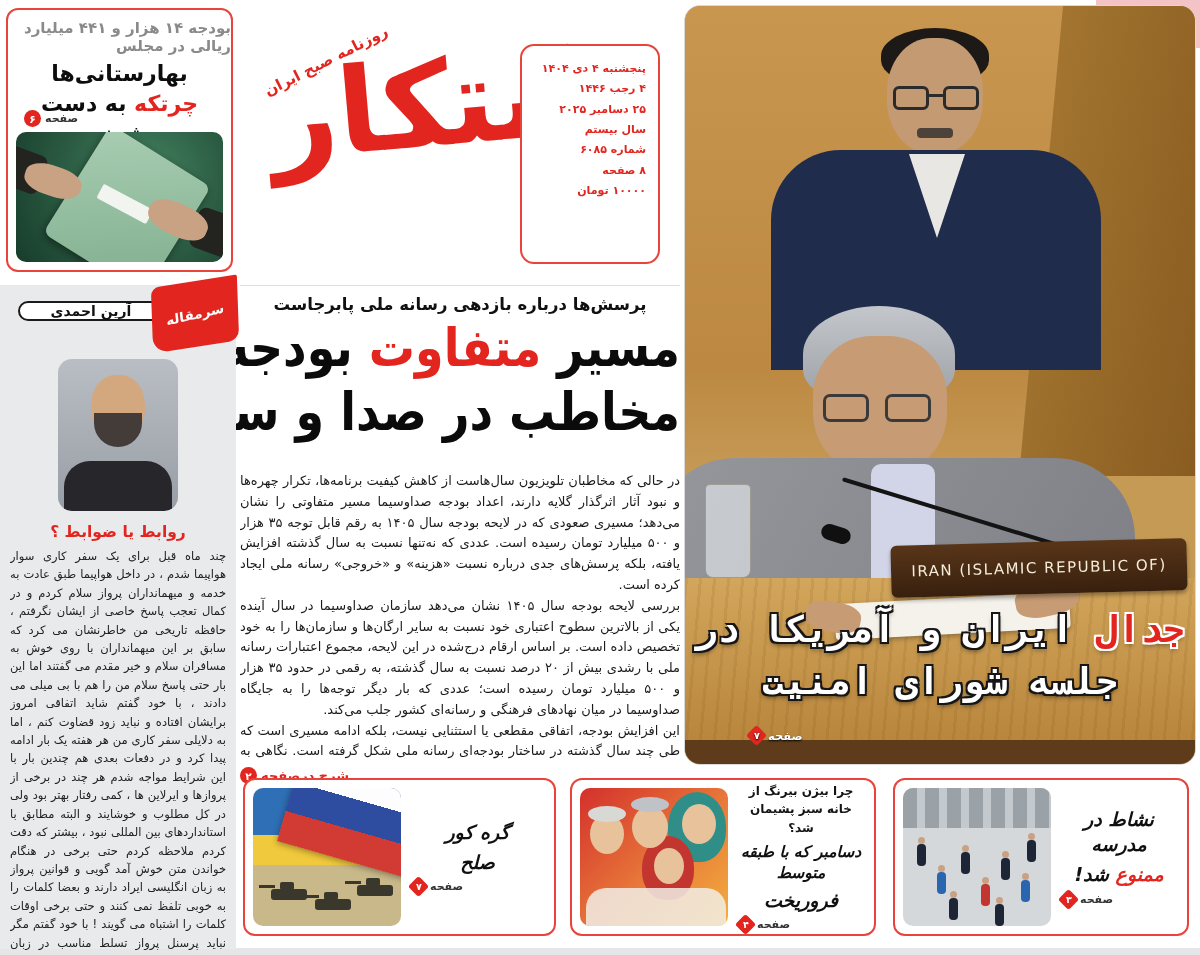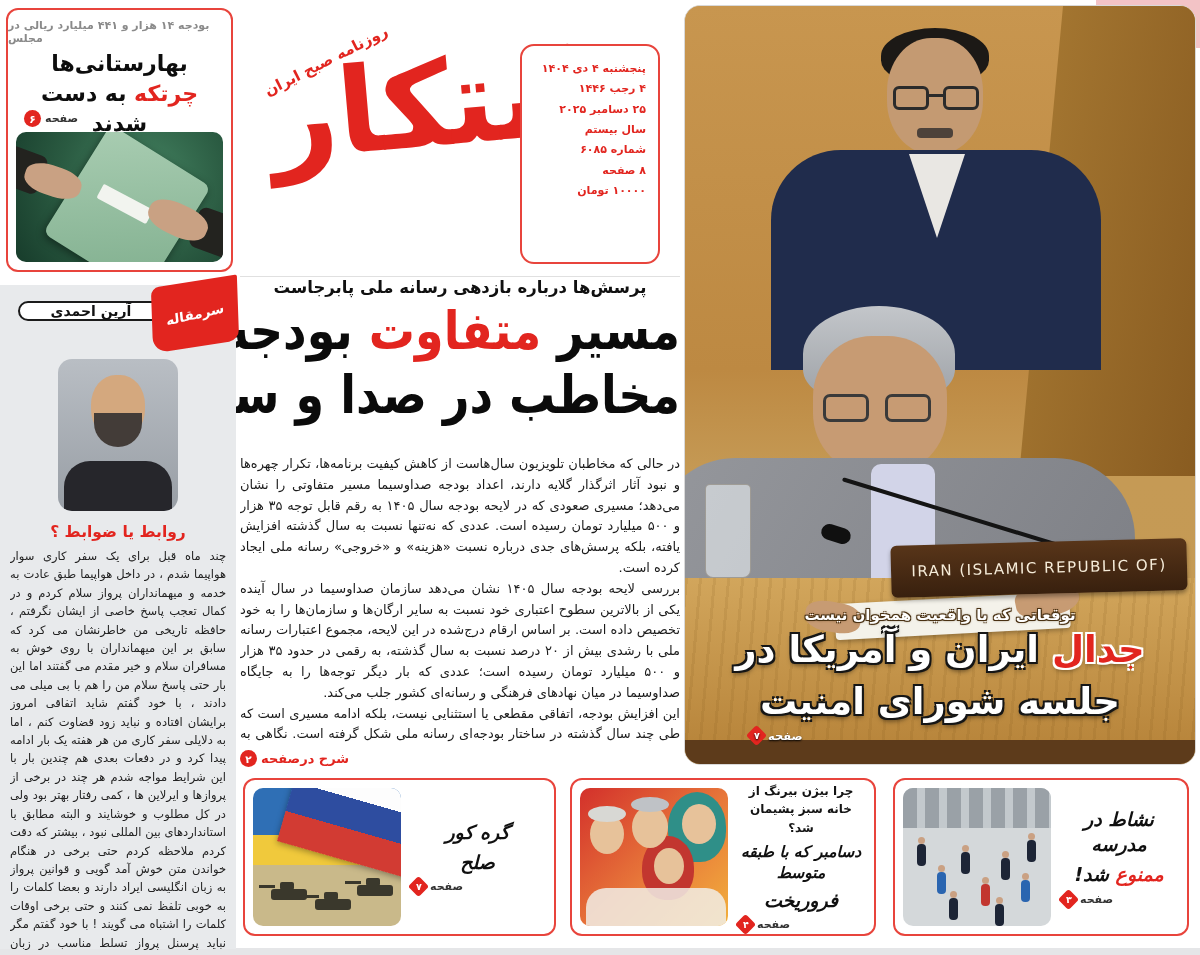--- a/index.html
+++ b/index.html
@@ -11,21 +11,21 @@
   
   .corner-frag{position:absolute;left:1096px;top:0;width:104px;height:48px;z-index:1;
     background:#f3c3c6;border-radius:0 0 0 12px;}
   .frag-bar{position:absolute;left:10px;right:4px;top:16px;height:18px;background:var(--red);
     border-radius:3px;
     background-image:repeating-linear-gradient(90deg,rgba(255,255,255,.85) 0 10px,rgba(255,255,255,0) 10px 22px);}
 
   
   .tl-box{position:absolute;left:6px;top:8px;width:227px;height:264px;background:#fff;
     border:2px solid var(--red-br);border-radius:12px;overflow:hidden;z-index:2;}
-  .tl-kicker{margin-top:9px;text-align:left;font-size:11px;font-weight:bold;color:#8a8a8a;}
+  .tl-kicker{margin-top:9px;text-align:right;font-size:15px;font-weight:bold;color:#8a8a8a;}
   .tl-headline{margin:4px 10px 0;text-align:center;font-size:22px;line-height:30px;font-weight:bold;color:#0d0d0d;}
   .tl-headline .red{color:var(--red);}
   .pageref{display:flex;align-items:center;gap:4px;font-size:11px;font-weight:bold;color:#333;}
   .tl-box .pageref{position:absolute;left:16px;top:100px;}
   .circle-badge{width:17px;height:17px;border-radius:50%;background:var(--red);color:#fff;
     display:inline-flex;align-items:center;justify-content:center;font-size:10.5px;font-weight:bold;}
   .tl-photo{position:absolute;left:8px;right:8px;top:122px;bottom:8px;border-radius:10px;overflow:hidden;
     background:radial-gradient(circle at 62% 35%,#448361 0%,#2a5a41 55%,#173c2b 100%);}
   .tl-folder{position:absolute;left:52px;top:14px;width:118px;height:128px;border-radius:8px;
     background:linear-gradient(145deg,#a9cdb2,#7fae8d);transform:rotate(32deg);
@@ -43,21 +43,21 @@
   .masthead{position:absolute;left:240px;top:0;width:440px;height:283px;direction:ltr;}
   .logo{position:absolute;left:6px;top:26px;width:360px;text-align:center;color:var(--red);
     font-size:118px;font-weight:bold;line-height:1.35;transform:rotate(-5deg);}
   .tagline{position:absolute;left:18px;top:52px;color:var(--red);font-size:15px;font-weight:bold;
     transform:rotate(-27deg);white-space:nowrap;}
   .info-box{position:absolute;left:280px;top:44px;width:140px;height:220px;border:2px solid var(--red-br);
     border-radius:14px;padding:13px 12px;direction:rtl;text-align:right;color:var(--red);
     font-size:11px;font-weight:bold;line-height:1.85;background:#fff;}
 
   
-  .lead{position:absolute;left:240px;top:276px;width:440px;border-top:1px solid #e0e0e0;padding-top:1px;}
+  .lead{position:absolute;left:240px;top:285px;width:440px;border-top:1px solid #e0e0e0;padding-top:9px;}
   .lead-kicker{text-align:center;font-size:16.5px;font-weight:bold;color:#101010;}
   .lead-h{margin-top:2px;text-align:center;color:#0b0b0b;}
   .lead-h-line{display:block;font-size:46px;font-weight:bold;line-height:64px;white-space:nowrap;
     transform:scaleY(1.14);}
   .lead-h .red{color:var(--red);}
   .lead-body{margin-top:27px;height:292px;overflow:hidden;font-size:13px;line-height:20.8px;
     text-align:justify;color:#1b1b1b;}
   .lead-more{margin-top:4px;display:flex;justify-content:flex-end;align-items:center;gap:4px;
     color:var(--red);font-size:13px;font-weight:bold;}
 
@@ -126,21 +126,21 @@
   .ph-hand.h1{left:330px;top:576px;width:64px;height:34px;transform:rotate(-12deg);}
   .ph-hand.h2{left:120px;top:596px;width:56px;height:30px;transform:rotate(10deg);}
   .nameplate{position:absolute;left:206px;top:536px;width:296px;height:52px;border-radius:6px;
     background:linear-gradient(180deg,#583519,#38200e);transform:rotate(-1.5deg);
     display:flex;align-items:center;justify-content:center;color:#f6ecd9;font-size:15px;
     letter-spacing:1.5px;white-space:nowrap;box-shadow:0 3px 4px rgba(0,0,0,.35);}
   .cap{position:absolute;left:0;right:0;top:600px;text-align:center;direction:rtl;}
   .cap-kicker{font-size:15px;font-weight:bold;color:#fff;
     text-shadow:0 0 3px #4a3214,1px 1px 0 #4a3214,-1px -1px 0 #4a3214,1px -1px 0 #4a3214,-1px 1px 0 #4a3214;}
   .cap-line{display:block;font-size:37px;font-weight:bold;line-height:52px;white-space:nowrap;color:#fff;
-    text-shadow:-2px -2px 0 #161616,2px -2px 0 #161616,-2px 2px 0 #161616,2px 2px 0 #161616,0 3px 5px rgba(0,0,0,.55);}
+    text-shadow:-2px -2px 0 #161616,2px -2px 0 #161616,-2px 2px 0 #161616,2px 2px 0 #161616,0 3px 5px rgba(0,0,0,.55);font-family:Liberation Mono, monospace;}
   .cap-line .red{color:var(--red);
     text-shadow:-2px -2px 0 #fff,2px -2px 0 #fff,-2px 2px 0 #fff,2px 2px 0 #fff,0 3px 5px rgba(0,0,0,.45);}
   .cap-page{position:absolute;left:64px;top:122px;display:flex;align-items:center;gap:4px;direction:rtl;
     color:#fff;font-size:11.5px;font-weight:bold;text-shadow:0 1px 2px #000;}
   .diamond-badge{width:15px;height:15px;background:var(--red);transform:rotate(45deg);
     display:inline-flex;align-items:center;justify-content:center;border-radius:3px;}
   .diamond-badge span{transform:rotate(-45deg);color:#fff;font-size:9.5px;font-weight:bold;}
 
   
   .bstory{position:absolute;top:778px;height:158px;background:#fff;border:2px solid var(--red-br);
@@ -303,21 +303,20 @@
     <div class="ph-desk"></div>
     <div class="ph-glass"></div>
     <div class="ph-mic-arm"></div>
     <div class="ph-mic-head"></div>
     <div class="ph-papers"></div>
     <div class="ph-hand h1"></div>
     <div class="ph-hand h2"></div>
     <div class="nameplate">IRAN (ISLAMIC REPUBLIC OF)</div>
     <div class="ph-desk-edge"></div>
     <figcaption class="cap">
-      <div class="cap-kicker">توقعاتی که با واقعیت همخوان نیست</div>
       <span class="cap-line">
         <span class="red">جدال</span>
         <span>ایران و آمریکا در</span>
       </span>
       <span class="cap-line">جلسه شورای امنیت</span>
       <div class="cap-page">
         <span>صفحه</span>
         <span class="diamond-badge">
             <span>۷</span>
           </span>

